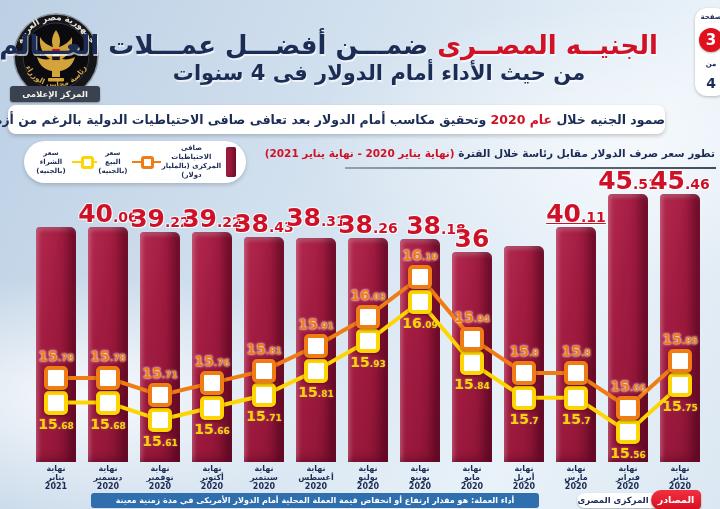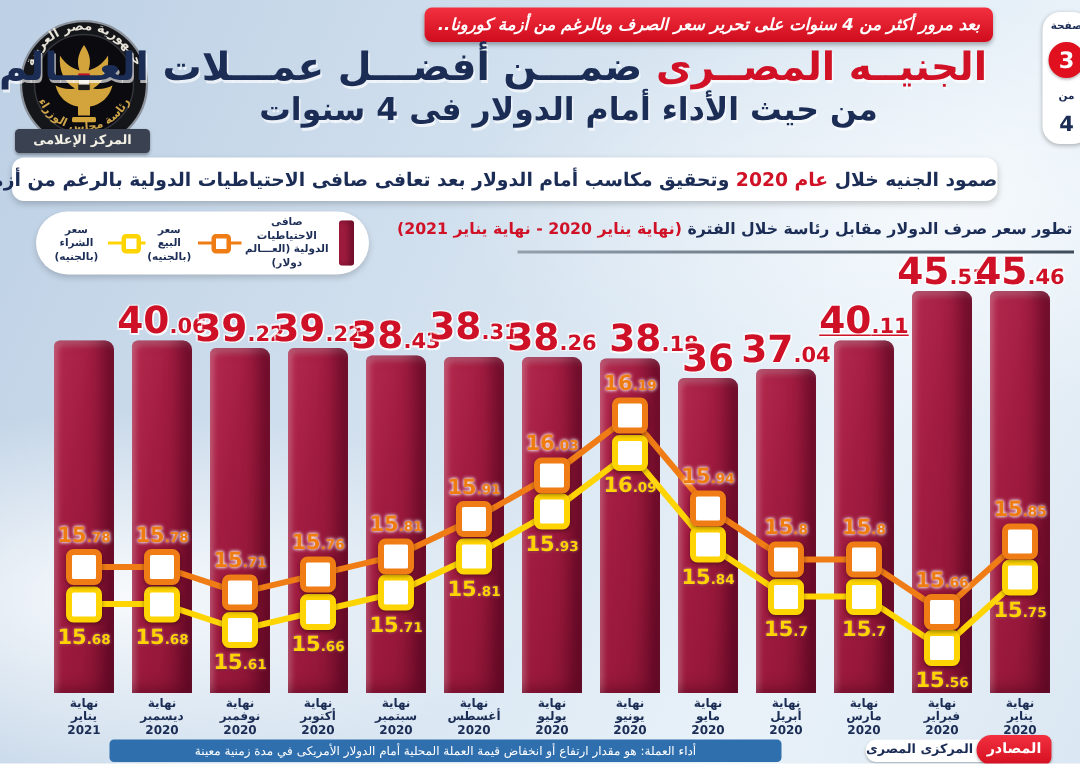--- a/index.html
+++ b/index.html
@@ -57,36 +57,33 @@
   .bar-label .num-small{font-size:14px;}
   .lines-svg{position:absolute;left:0;top:0;z-index:3;}
   .marker{position:absolute;width:24px;height:24px;background:#fff;border:4px solid #000;border-radius:5px;box-sizing:border-box;z-index:4;box-shadow:0 1px 3px rgba(0,0,0,.4);}
   .line-label{position:absolute;z-index:5;font-weight:bold;width:56px;text-align:center;line-height:16px;white-space:nowrap;}
   .line-label .num-big{font-size:14px;}
   .line-label .num-small{font-size:9px;}
   .sell-label{color:#ef7c10;text-shadow:0 0 2px #fff,0 0 3px rgba(255,255,255,.9);}
   .buy-label{color:#ffd303;text-shadow:0 1px 1px rgba(110,15,40,.55),0 0 2px rgba(255,255,255,.55);}
   .x-label{position:absolute;top:464px;width:52px;text-align:center;font-size:8px;font-weight:bold;color:#1c2d55;line-height:9px;z-index:2;}
   
-  .footnote{position:absolute;left:73px;top:493px;width:448px;height:15px;background:#2f6fae;border-radius:3px;
-    color:#fff;font-size:8px;font-weight:normal;line-height:15px;text-align:center;direction:rtl;white-space:nowrap;z-index:6;}
+  .footnote{position:absolute;left:91px;top:493px;width:448px;height:15px;background:#2f6fae;border-radius:3px;
+    color:#fff;font-size:8px;font-weight:bold;line-height:15px;text-align:center;direction:rtl;white-space:nowrap;z-index:6;}
   .src-pill{position:absolute;left:577px;top:493px;width:96px;height:15px;background:#fff;border-radius:9px;
     color:#1b2c55;font-size:8.5px;font-weight:bold;line-height:15px;text-align:center;box-shadow:0 1px 2px rgba(0,0,0,.25);z-index:6;}
   .src-badge{position:absolute;left:651px;top:490px;width:50px;height:20px;background:linear-gradient(#f23040,#d40f20);
     border-radius:10px 5px 5px 10px;color:#fff;font-size:9.5px;font-weight:bold;line-height:20px;text-align:center;
     z-index:7;box-shadow:0 1px 2px rgba(0,0,0,.35);}
 </style>
 </head>
 <body>
 
 <div class="stage">
 
-  <div class="ribbon">
-    <span>بعد مرور أكثر من 4 سنوات على تحرير سعر الصرف وبالرغم من أزمة كورونا..</span>
-  </div>
 
   <div class="logo">
     <svg width="96" height="96" viewBox="0 0 96 96">
       <circle cx="48" cy="48" r="42" fill="#15161a" stroke="#8d939c" stroke-width="1.5"></circle>
       <circle cx="48" cy="48" r="33" fill="#0b0b0f" stroke="#34343c" stroke-width="1"></circle>
       <defs>
         <path id="arcTop" d="M 12 48 A 36 36 0 0 1 84 48" fill="none"></path>
         <path id="arcBot" d="M 16 54 A 33 33 0 0 0 80 54" fill="none"></path>
       </defs>
       <text font-size="8.5" fill="#e8e4da" font-weight="bold" font-family="DejaVu Sans, sans-serif">
@@ -121,21 +118,21 @@
 
   <div class="subbanner">
     <span>صمود الجنيه خلال </span><span class="red">عام 2020</span><span> وتحقيق مكاسب أمام الدولار بعد تعافى صافى الاحتياطيات الدولية بالرغم من أزمة كورونا</span>
   </div>
 
   <div class="legend">
     <div class="legend-item">
       <div class="swatch-bar" style="background: rgb(158, 27, 62);"></div>
       <div class="legend-label">
         <div>صافى الاحتياطيات</div>
-        <div>الدولية (العـــالم دولار)</div>
+        <div>المركزى (بالمليار دولار)</div>
       </div>
     </div>
     <div class="legend-item">
       <div class="swatch-line">
         <div class="ln" style="background: rgb(239, 124, 21);"></div>
         <div class="sq" style="border-color: rgb(239, 124, 21);"></div>
       </div>
       <div class="legend-label">
         <div>سعر البيع</div>
         <div>(بالجنيه)</div>
@@ -180,21 +177,20 @@
       <div class="bar" style="left: 348px; top: 238.214px; height: 223.786px;"></div>
       <div class="bar-label" style="left: 338px; top: 212.214px;"><span class="num-big">38</span><span class="num-small">.26</span></div>
       <div class="x-label" style="left: 342px;">نهاية<br>يوليو<br>2020</div>
       <div class="bar" style="left: 400px; top: 238.702px; height: 223.298px;"></div>
       <div class="bar-label" style="left: 390px; top: 212.702px; margin-left: 16px;"><span class="num-big">38</span><span class="num-small">.18</span></div>
       <div class="x-label" style="left: 394px;">نهاية<br>يونيو<br>2020</div>
       <div class="bar" style="left: 452px; top: 252px; height: 210px;"></div>
       <div class="bar-label" style="left: 442px; top: 226px;"><span class="num-big">36</span></div>
       <div class="x-label" style="left: 446px;">نهاية<br>مايو<br>2020</div>
       <div class="bar" style="left: 504px; top: 245.656px; height: 216.344px;"></div>
-      <div class="bar-label" style="left: 494px; top: 219.656px;"><span class="num-big">37</span><span class="num-small">.04</span></div>
       <div class="x-label" style="left: 498px;">نهاية<br>أبريل<br>2020</div>
       <div class="bar" style="left: 556px; top: 226.929px; height: 235.071px;"></div>
       <div class="bar-label" style="left: 546px; top: 200.929px; text-decoration: underline;"><span class="num-big">40</span><span class="num-small">.11</span></div>
       <div class="x-label" style="left: 550px;">نهاية<br>مارس<br>2020</div>
       <div class="bar" style="left: 608px; top: 193.989px; height: 268.011px;"></div>
       <div class="bar-label" style="left: 598px; top: 167.989px;"><span class="num-big">45</span><span class="num-small">.51</span></div>
       <div class="x-label" style="left: 602px;">نهاية<br>فبراير<br>2020</div>
       <div class="bar" style="left: 660px; top: 194.294px; height: 267.706px;"></div>
       <div class="bar-label" style="left: 650px; top: 168.294px;"><span class="num-big">45</span><span class="num-small">.46</span></div>
       <div class="x-label" style="left: 654px;">نهاية<br>يناير<br>2020</div>

